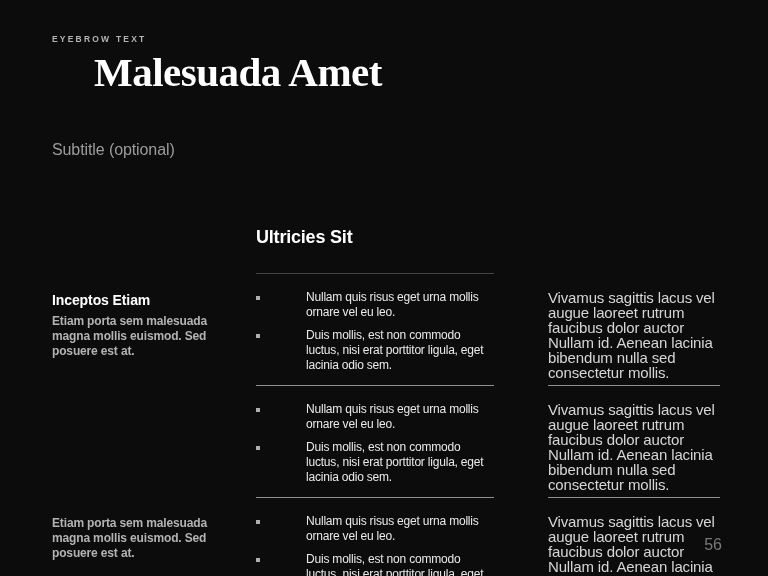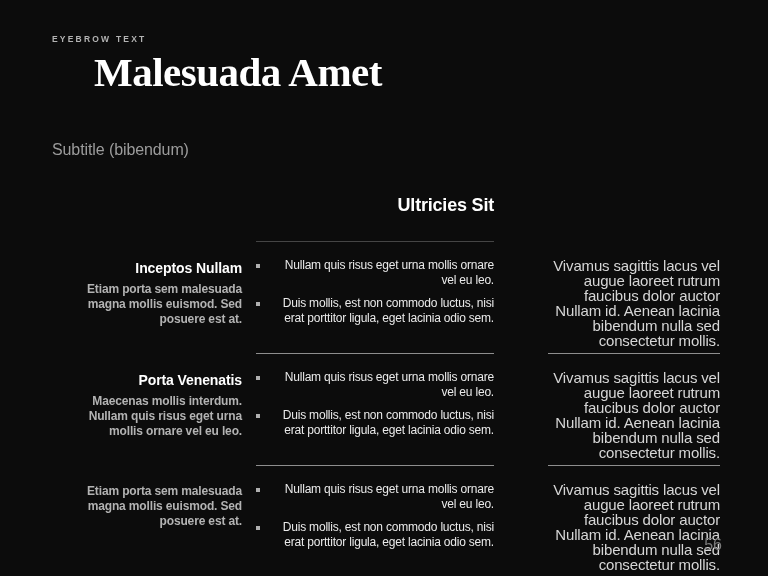--- a/index.html
+++ b/index.html
@@ -1,15 +1,15 @@
 <!DOCTYPE html>
 <html><head>
 <meta charset="utf-8">
 <style>
-  * { margin: 0; padding: 0; box-sizing: border-box; text-align: right; }
+  * { margin: 0; padding: 0; box-sizing: border-box; }
   html, body { background: #000; }
   body {
     width: 768px; height: 576px;
     font-family: "Liberation Sans", sans-serif;
     -webkit-font-smoothing: antialiased;
   }
   .slide {
     position: relative;
     width: 768px; height: 576px;
     background: #0c0c0c;
@@ -48,20 +48,21 @@
   .r1 { grid-row: 1; }
   .r2 { grid-row: 2; }
   .r3 { grid-row: 3; }
   .r4 { grid-row: 4; }
   .hdr-cell {
     height: 52px;
     padding-top: 5px;
     font-size: 18px; font-weight: 700;
     color: #ffffff;
     letter-spacing: -0.2px;
+    margin-top: 32px;
   }
   .hdr-rule { border-bottom: 1px solid #454545; }
   .row-cell {
     padding-top: 16px;
     padding-bottom: 5px;
   }
   .row-rule { border-bottom: 1px solid #8e8e8e; }
   .label-cell { padding-top: 18px; }
   .row-title {
     font-size: 14px; font-weight: 700;
@@ -71,20 +72,21 @@
   }
   .row-body {
     font-size: 12px; color: #b3b3b3;
     line-height: 15px;
     letter-spacing: -0.15px;
     font-weight: bold;
   }
   .bullet-item {
     display: flex;
     margin-bottom: 8px;
+    gap: 39px;
   }
   .bullet-item:last-child { margin-bottom: 0; }
   .sq {
     flex: 0 0 4px;
     width: 4px; height: 4px;
     background: #b0b0b0;
     margin-top: 6px;
     margin-right: 7px;
   }
   .bullet-text {
@@ -104,47 +106,43 @@
     font-size: 16px; color: #7a7a7a;
   }
 </style>
 </head>
 <body>
 
 <div class="slide">
 
   <div class="eyebrow">EYEBROW TEXT</div>
   <h1 class="title">Malesuada Amet</h1>
-  <div class="subtitle">Subtitle (bibendum)</div>
+  <div class="subtitle">Subtitle (optional)</div>
 
   <div class="content-table">
 
     <div class="cell c1 r1 hdr-cell"></div>
     <div class="cell c2 r1 hdr-cell hdr-rule">Ultricies Sit</div>
 
     <div class="cell c1 r2 row-cell label-cell">
-      <div class="row-title">Inceptos Nullam</div>
+      <div class="row-title">Inceptos Etiam</div>
       <div class="row-body">Etiam porta sem malesuada magna mollis euismod. Sed posuere est at.</div>
     </div>
     <div class="cell c2 r2 row-cell row-rule">
       <div class="bullet-item">
         <span class="sq"></span>
         <span class="bullet-text">Nullam quis risus eget urna mollis ornare vel eu leo.</span>
       </div>
       <div class="bullet-item">
         <span class="sq"></span>
         <span class="bullet-text">Duis mollis, est non commodo luctus, nisi erat porttitor ligula, eget lacinia odio sem.</span>
       </div>
     </div>
     <div class="cell c3 r2 row-cell row-rule para">Vivamus sagittis lacus vel augue laoreet rutrum faucibus dolor auctor Nullam id. Aenean lacinia bibendum nulla sed consectetur mollis.</div>
 
-    <div class="cell c1 r3 row-cell label-cell">
-      <div class="row-title">Porta Venenatis</div>
-      <div class="row-body">Maecenas mollis interdum. Nullam quis risus eget urna mollis ornare vel eu leo.</div>
-    </div>
     <div class="cell c2 r3 row-cell row-rule">
       <div class="bullet-item">
         <span class="sq"></span>
         <span class="bullet-text">Nullam quis risus eget urna mollis ornare vel eu leo.</span>
       </div>
       <div class="bullet-item">
         <span class="sq"></span>
         <span class="bullet-text">Duis mollis, est non commodo luctus, nisi erat porttitor ligula, eget lacinia odio sem.</span>
       </div>
     </div>

